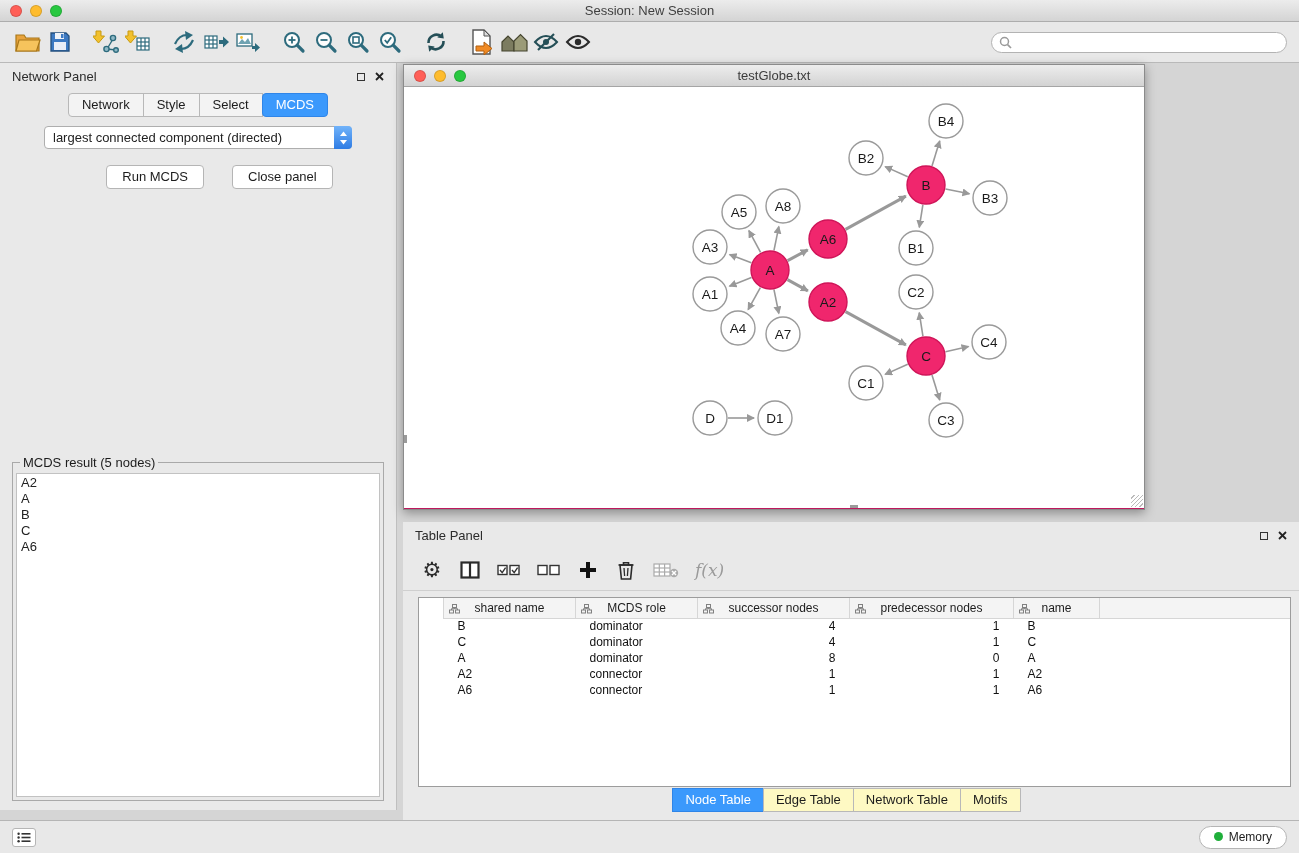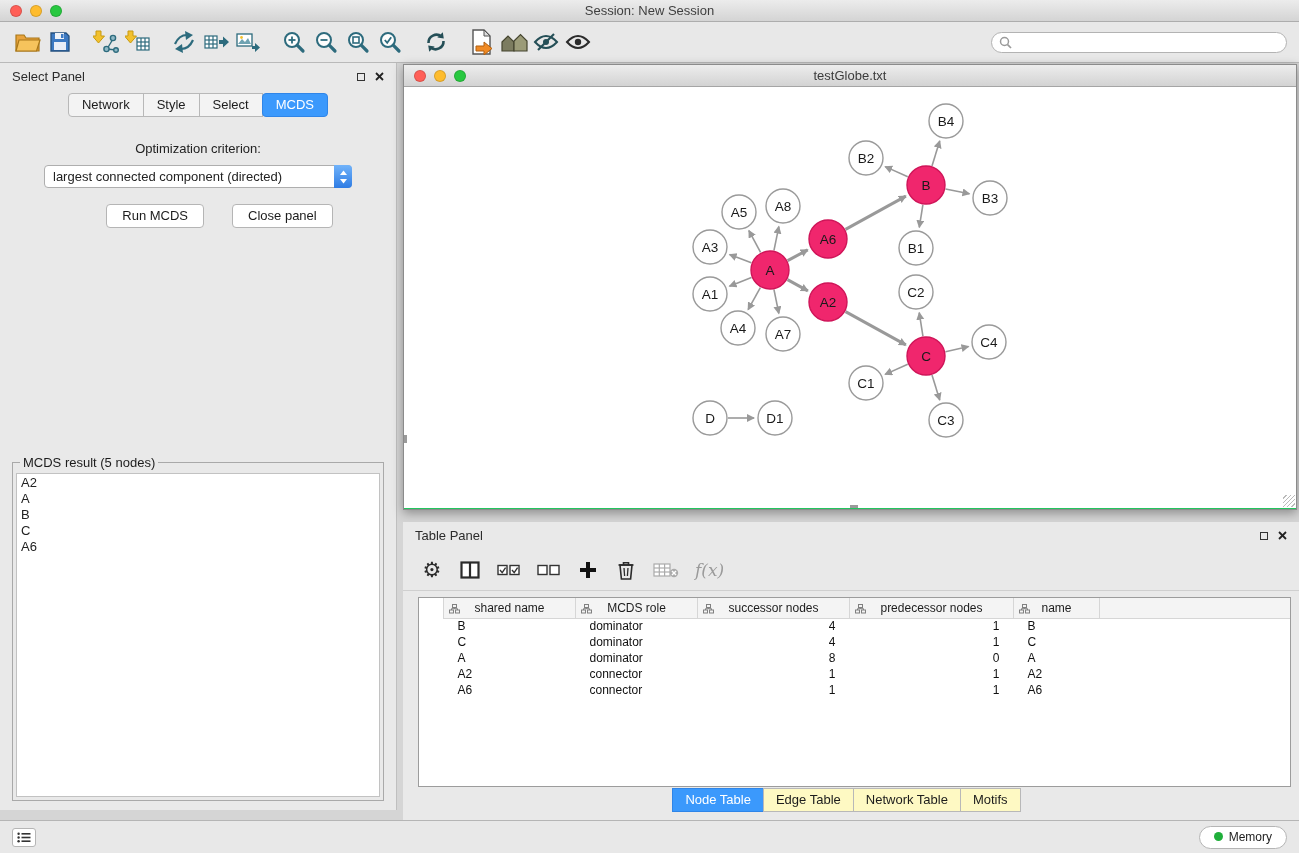--- a/index.html
+++ b/index.html
@@ -38,21 +38,21 @@
   .combo-text { padding-left:8px; font-size:13px; flex:1; white-space:nowrap; overflow:hidden; }
   .combo-stepper { width:18px; height:23px; margin:-1px -1px -1px 0; border-radius:0 4px 4px 0; background:linear-gradient(#71b3fa,#2e7ce4); display:flex; align-items:center; justify-content:center; }
   .cp-buttons { display:flex; justify-content:center; gap:28px; margin-top:16px;margin-left:43px; }
   .btn { background:#fff; border:1px solid #b5b5b5; border-radius:4px; font-size:13px; padding:3px 15px 4px; color:#1c1c1c; }
   .result-fieldset { position:absolute; left:12px; right:12px; top:392px; bottom:9px; border:1px solid #a9a9a9; padding:3px; background:#e9e9e9; }
   .result-fieldset legend { font-size:13px; padding:0 3px; margin-left:4px; color:#1c1c1c; }
   .result-list { background:#fff; border:1px solid #c2c2c2; width:100%; height:100%; overflow:auto; padding:1px 0; }
   .result-list div { font-size:13px; line-height:16px; padding-left:4px; }
 
   
-  .network-window { position:absolute; left:403px; top:1px; width:894px; height:446px; background:#22c55e; border:1px solid #8b8b8b; box-shadow:0 3px 10px rgba(0,0,0,.35); }
+  .network-window { position:absolute; left:403px; top:1px; width:742px; height:446px; background:#be185d; border:1px solid #8b8b8b; box-shadow:0 3px 10px rgba(0,0,0,.35); }
   .nw-titlebar { height:22px; background:linear-gradient(#ededed,#d3d3d3); border-bottom:1px solid #a5a5a5; position:relative; display:flex; align-items:center; }
   .nw-title { width:100%; text-align:center; font-size:13px; color:#3c3c3c; }
   .nw-canvas { position:relative; width:100%; height:421px; background:#fff; overflow:hidden; }
   .nw-canvas svg { display:block; }
   .resize-grip { position:absolute; right:1px; bottom:1px; width:12px; height:12px;
     background:repeating-linear-gradient(135deg, transparent 0 2px, #bbb 2px 3px); }
   .tick-left { position:absolute; left:0; top:348px; width:3px; height:8px; background:#9a9a9a; }
   .tick-bottom { position:absolute; left:446px; bottom:0; width:8px; height:3px; background:#9a9a9a; }
 
   
@@ -231,38 +231,37 @@
         </svg>
     </span>
     <input type="text" value="" style="">
   </div>
 </div>
 
 <div class="main">
 
   <div class="control-panel">
     <div class="panel-header">
-      <span>Select Panel</span>
+      <span>Network Panel</span>
       <span class="panel-controls">
         <span class="float-box"></span>
         <span style="display:flex;">
           <svg width="9" height="9" viewBox="0 0 9 9">
               <line x1="1" y1="1" x2="8" y2="8" stroke="#222" stroke-width="1.8"></line>
               <line x1="8" y1="1" x2="1" y2="8" stroke="#222" stroke-width="1.8"></line>
             </svg>
         </span>
       </span>
     </div>
     <div class="cp-tabs">
       <span class="cp-tab">Network</span>
       <span class="cp-tab">Style</span>
       <span class="cp-tab">Select</span>
       <span class="cp-tab active">MCDS</span>
     </div>
-    <div class="opt-label">Optimization criterion:</div>
     <div class="combo">
       <span class="combo-text">largest connected component (directed)</span>
       <span class="combo-stepper">
         <svg width="9" height="14" viewBox="0 0 9 14">
             <path d="M4.5 0.5 L8 5 H1 z" fill="#fff"></path>
             <path d="M4.5 13.5 L1 9 H8 z" fill="#fff"></path>
           </svg>
       </span>
     </div>
     <div class="cp-buttons">

